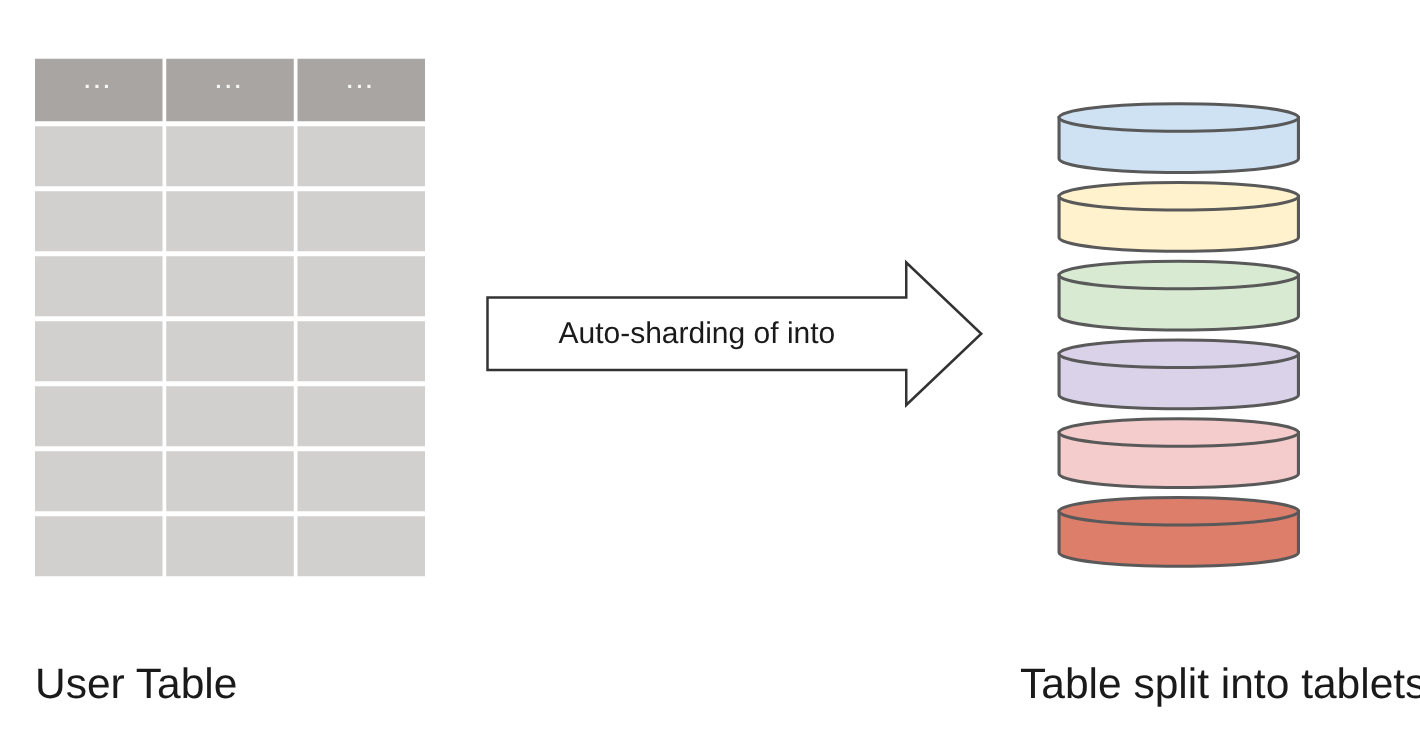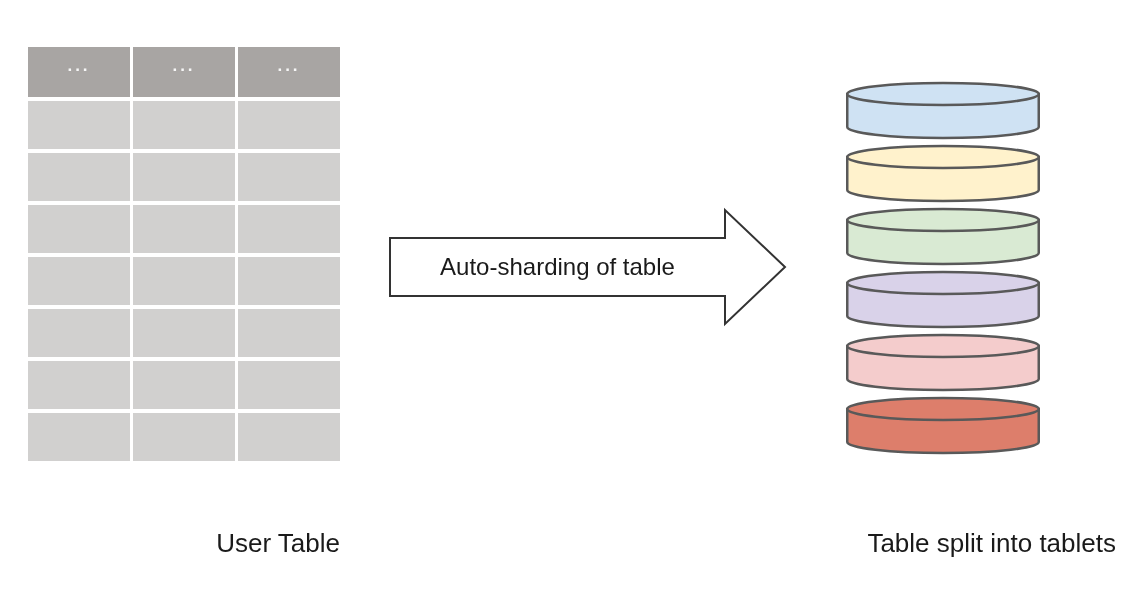--- a/index.html
+++ b/index.html
@@ -41,22 +41,22 @@
     transform: translateY(-32%);
   }
   .user-table .dcell {
     background: #d1d0cf;
   }
 
   
   .caption {
     position: absolute;
     top: 528px;
-    text-align: right;
-    font-size: 26px;
+    text-align: left;
+    font-size: 34px;
     color: #1a1a1a;
     white-space: nowrap;
   }
   .caption.left  { left: 28px;  width: 312px; }
   .caption.right { left: 816px; width: 300px; }
 
   
   .arrow-svg {
     position: absolute;
     left: 388px;
@@ -126,21 +126,21 @@
     <div class="dcell"></div>
     <div class="dcell"></div>
     <div class="dcell"></div>
   </div>
 
   <div class="caption left">User Table</div>
 
   <svg class="arrow-svg" viewBox="0 0 400 120">
     <polygon points="2,31 337,31 337,3 397,60 337,117 337,89 2,89" stroke-width="2" stroke-linejoin="miter" fill="#ffffff" stroke="#333333"></polygon>
   </svg>
-  <div class="arrow-label">Auto-sharding of table</div>
+  <div class="arrow-label">Auto-sharding of into</div>
 
   <div class="tablet-stack">
     <svg width="196" height="60" viewBox="0 0 196 60">
       <g stroke-width="2.5" fill="#cfe2f3" stroke="#595959">
         <path d="M2.25,13 L2.25,46 A95.75,11 0 0 0 193.75,46 L193.75,13 Z"></path>
         <ellipse cx="98" cy="13" rx="95.75" ry="11"></ellipse>
       </g>
     </svg>
     <svg width="196" height="60" viewBox="0 0 196 60">
       <g stroke-width="2.5" fill="#fff2cc" stroke="#595959">

